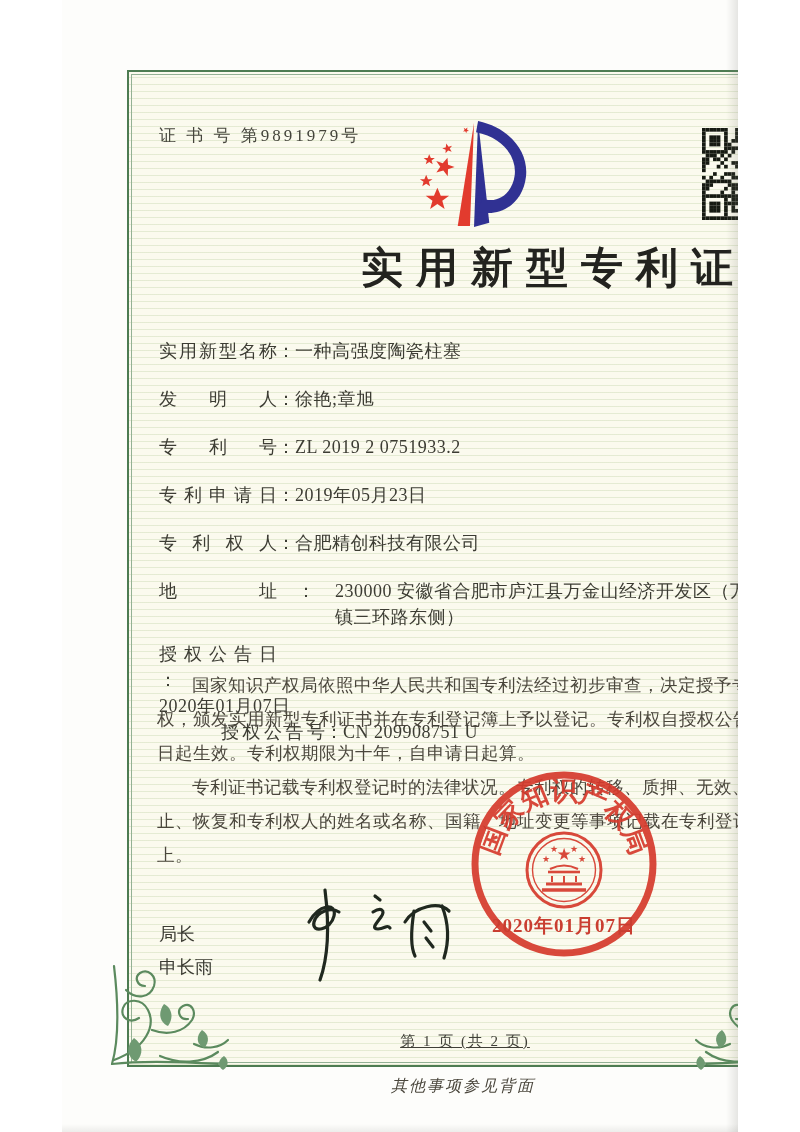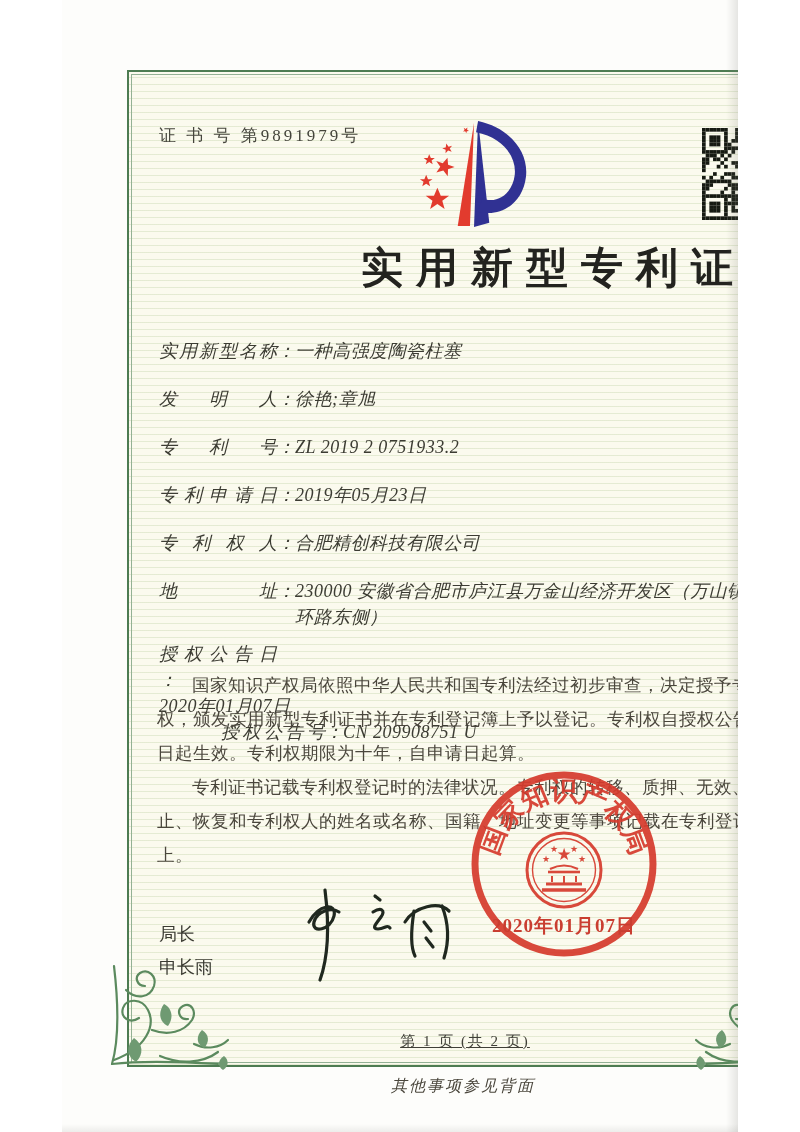--- a/index.html
+++ b/index.html
@@ -25,23 +25,23 @@
   .cert-no{position:absolute;left:30px;top:52px;font-size:17px;letter-spacing:3px;color:#45453c;}
 
   .logo{position:absolute;left:288px;top:46px;width:112px;height:114px;}
   .qr{position:absolute;left:573px;top:56px;width:92px;height:92px;}
 
   .title{
     position:absolute;left:0;top:168px;width:100%;text-align:right;
     font-size:42px;font-weight:600;letter-spacing:13px;color:#23231f;text-indent:13px;
   }
 
-  .fields{position:absolute;left:30px;top:266px;width:616px;font-size:18px;font-style:italic;}
+  .fields{position:absolute;left:30px;top:266px;width:616px;font-size:18px;}
   .frow{display:flex;align-items:flex-start;line-height:26px;margin-bottom:22px;}
-  .frow.addr{margin-bottom:0;}
+  .frow.addr{margin-bottom:0;gap:20px;}
   .flabel{display:inline-block;width:118px;text-align:justify;text-align-last:justify;flex:none;}
   .fcolon{flex:none;}
   .fvalue{letter-spacing:.5px;max-width:470px;}
   .grant-row{margin-top:11px;flex-direction:column;}
   .grant2{margin-left:62px;display:flex;justify-content:flex-end;}
   .grant2 .flabel{width:104px;}
 
   .paras{
     position:absolute;left:28px;top:596px;width:618px;
     font-size:17.5px;line-height:34px;color:#4a463c;letter-spacing:.5px;

